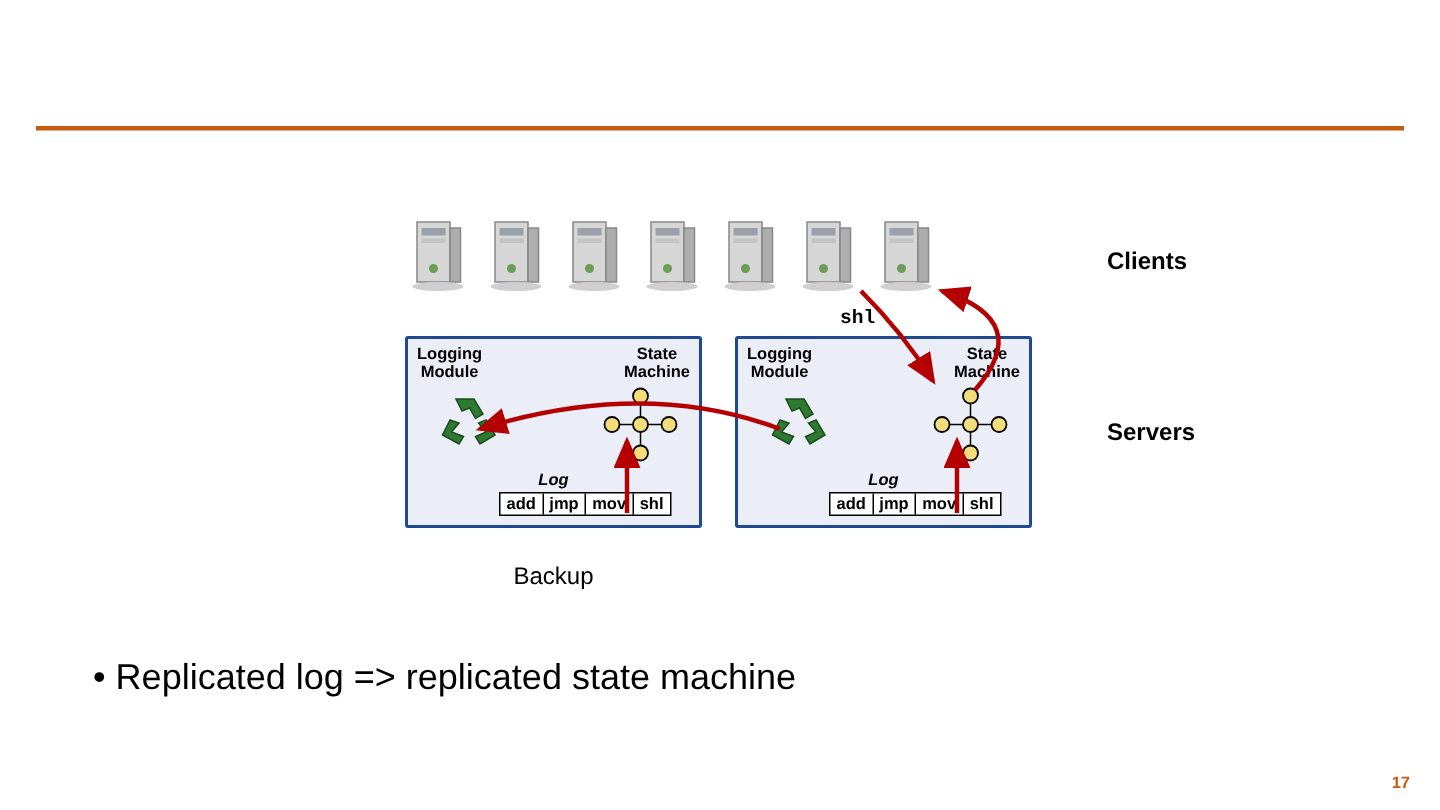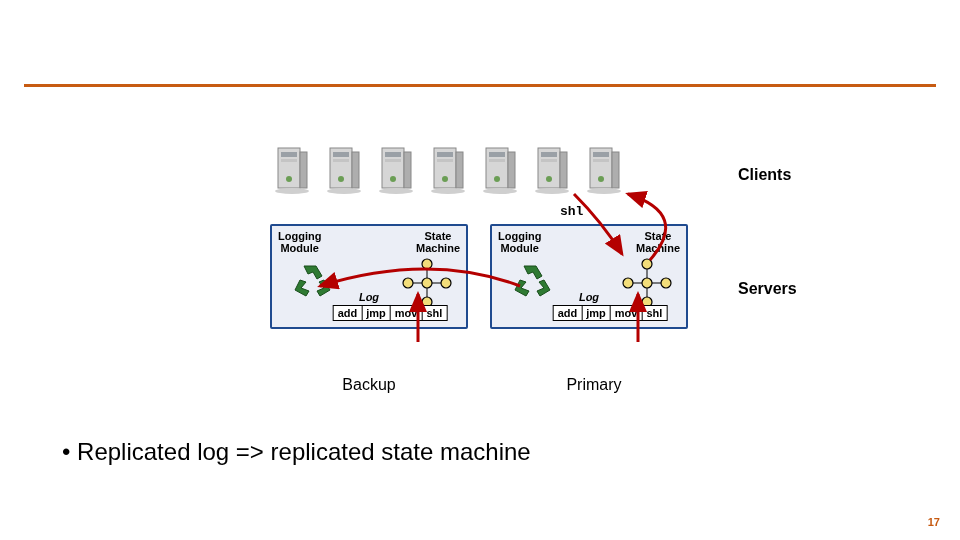--- a/index.html
+++ b/index.html
@@ -68,21 +68,21 @@
   }
   .servers {
     position: absolute;
     top: 80px;
     left: 270px;
     display: flex;
     gap: 22px;
   }
   .server-box {
     width: 198px;
-    height: 105px;
+    height: 128px;
     border: 2px solid #1f4a8f;
     background: #ebeef6;
     border-radius: 2px;
     position: relative;
   }
   .server-label-row {
     position: absolute;
     top: 4px;
     left: 6px;
     right: 6px;
@@ -138,21 +138,21 @@
     top: 136px;
     left: 738px;
     font-size: 16px;
     font-weight: 700;
   }
   .role-row {
     position: absolute;
     top: 232px;
     left: 270px;
     display: flex;
-    gap: 27px;
+    gap: 4px;
   }
   .role-row > div {
     width: 198px;
     text-align: center;
     font-size: 16px;
     font-weight: 400;
   }
   .arrows-layer {
     position: absolute;
     inset: 0;
@@ -377,21 +377,20 @@
             <span>shl</span>
           </div>
       </div>
     </div>
   </div>
 
   <div class="label-servers">Servers</div>
 
   <div class="role-row">
     <div>Backup</div>
-    <div>Primary</div>
   </div>
 
   <svg class="arrows-layer" width="960" height="280">
     <defs>
       <marker id="ah" markerWidth="8" markerHeight="8" refX="6" refY="3" orient="auto">
         <path d="M0,0 L7,3 L0,6 Z" fill="#b40000"></path>
       </marker>
     </defs>
 
     <path d="M 574 50 Q 602 78 622 110" stroke="#b40000" stroke-width="3" fill="none" marker-end="url(#ah)"></path>

